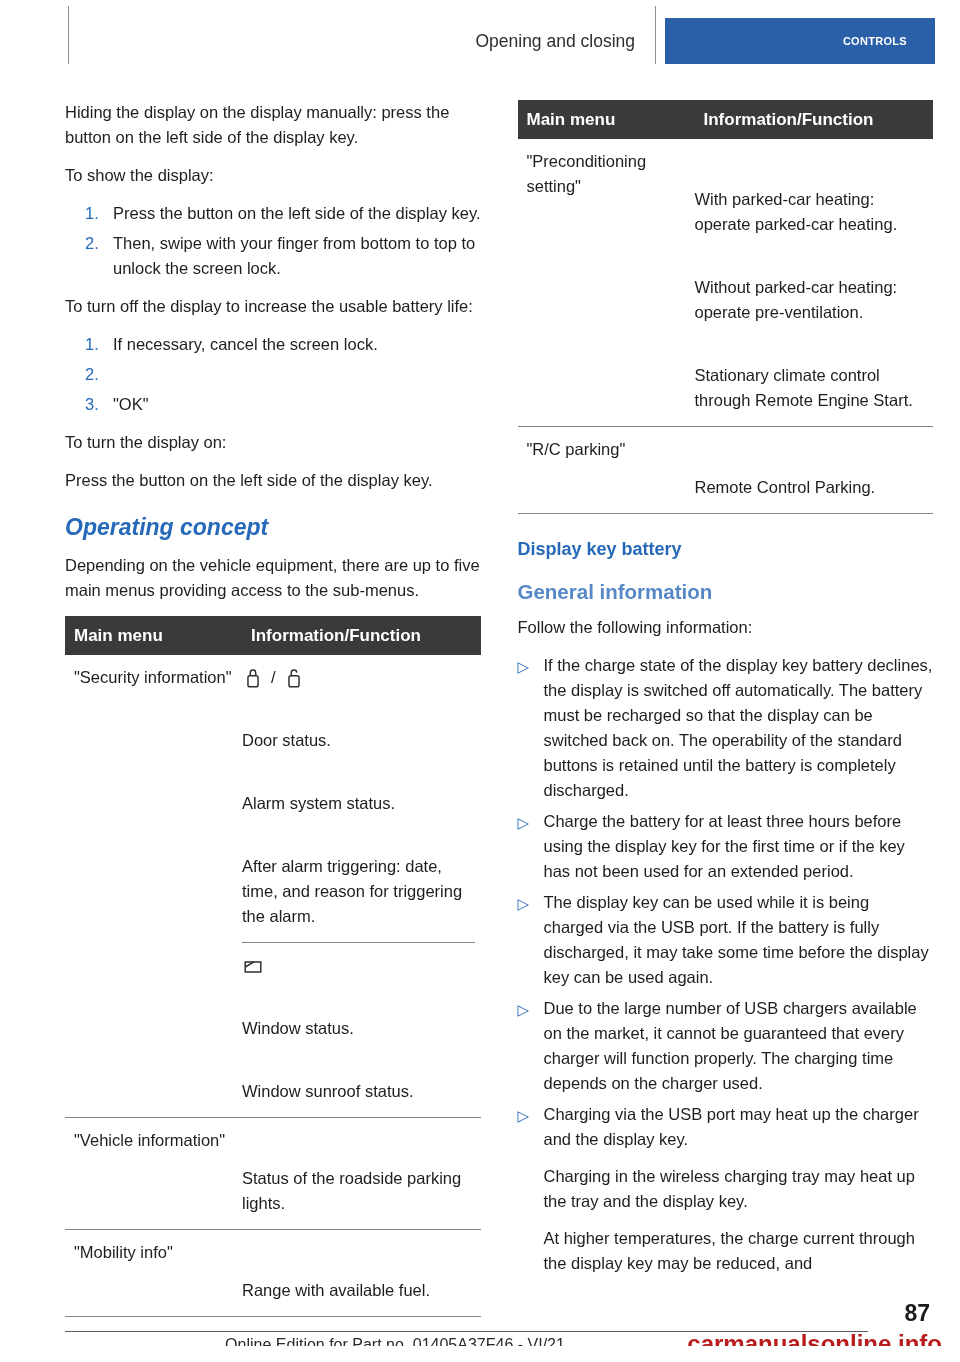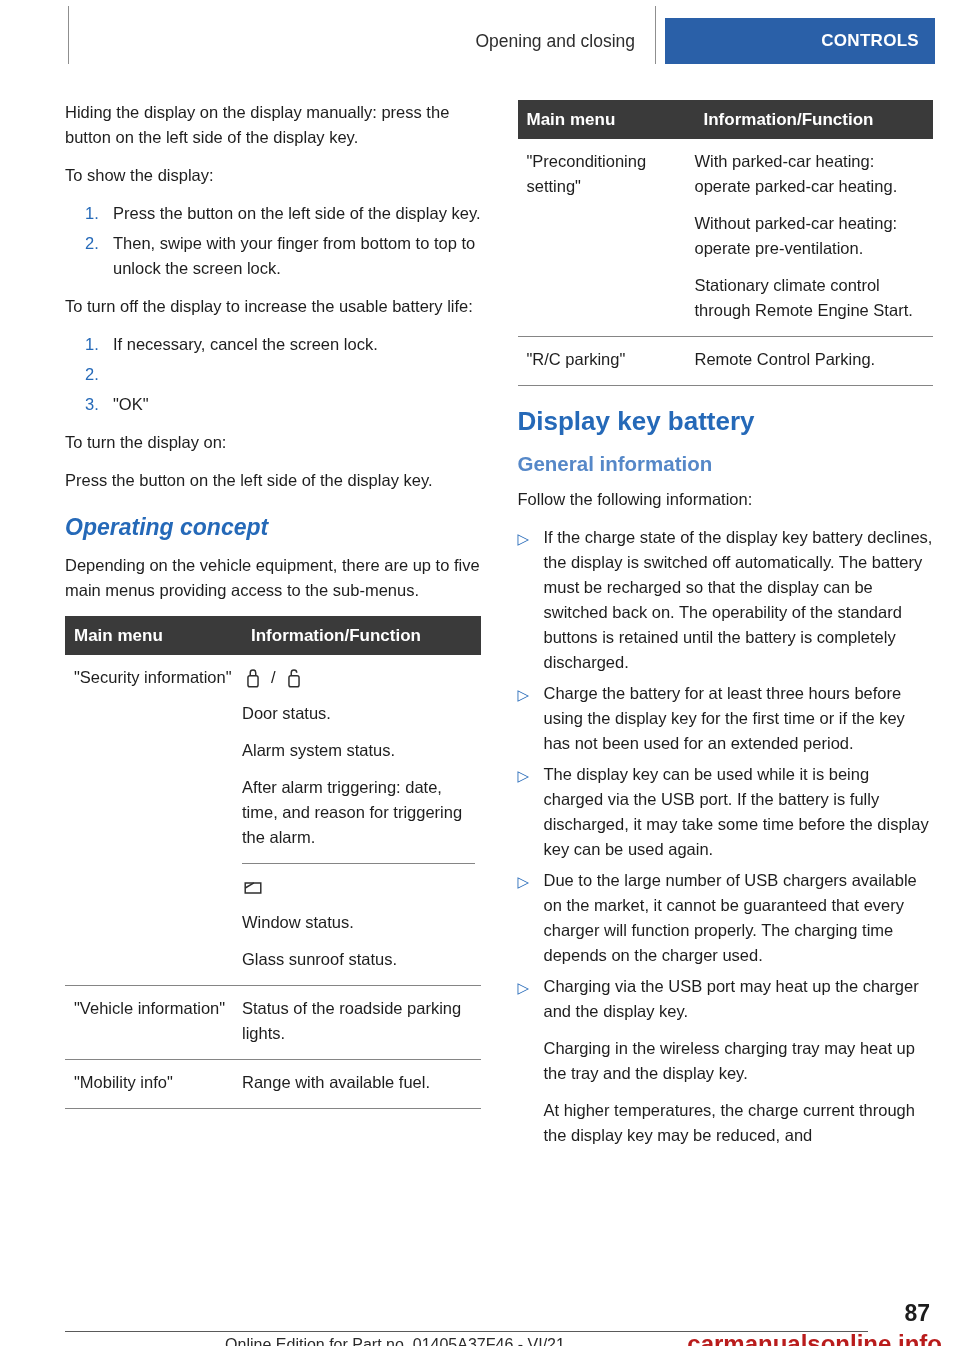--- a/index.html
+++ b/index.html
@@ -7,46 +7,46 @@
   body { font-family:"Liberation Sans", sans-serif; color:#1e1e1e; }
   .page { position:relative; width:960px; height:1346px; background:#fff; overflow:hidden; }
 
   
   .page-header { position:absolute; top:6px; left:68px; right:25px; height:58px; display:flex; align-items:stretch; }
   .header-rule { width:1px; background:#8f8f8f; }
   .section-title { flex:1; display:flex; align-items:flex-end; justify-content:flex-end;
                    padding:0 20px 12px 0; font-size:17.5px; color:#2e2e2e; }
   .chapter-box { width:270px; margin-left:9px; align-self:flex-end; height:46px;
                  background:#2a60a8; color:#fff; display:flex; align-items:center; justify-content:flex-end;
-                 padding-right:16px; font-weight:bold; font-size:17px; letter-spacing:.3px; }
+                 padding-right:28px; font-weight:bold; font-size:11px; letter-spacing:.3px; }
 
   
   .columns { position:absolute; top:100px; left:65px; width:868px; display:flex; gap:37px;
              font-size:16.5px; line-height:25px; }
   .col { flex:1; min-width:0; }
   p.body { margin-bottom:13px; }
 
   .steps { margin:0 0 13px 0; }
   .step { display:flex; margin-bottom:5px; padding-left:20px; }
   .step-num { width:28px; flex-shrink:0; color:#2569b8; }
   .step-text { flex:1; }
 
   h2.doc { color:#2569b8; font-size:23px; line-height:28px; margin:20px 0 12px; font-weight:bold;font-style:italic; }
-  h1.doc { color:#2569b8; font-size:26px; line-height:31px; margin:20px 0 6px; font-weight:bold; }
+  h1.doc { color:#2569b8; font-size:18px; line-height:31px; margin:20px 0 6px; font-weight:bold; }
   h3.doc { color:#5688c8; font-size:20.5px; line-height:26px; margin:14px 0 10px; font-weight:bold; }
 
   
   .tbl { width:100%; margin:10px 0 4px; border-bottom:1px solid #858585; }
   .tbl-head { display:grid; grid-template-columns:177px 1fr; background:#3a3a3a; color:#fff; font-weight:bold; }
   .tbl-head > div { padding:7px 8px 7px 9px; font-size:17px; }
   .tbl-row { display:grid; grid-template-columns:177px 1fr; padding:10px 0 13px; }
   .tbl-row + .tbl-row { border-top:1px solid #858585; }
   .cell-menu { padding:0 10px 0 9px; }
   .cell-info { padding-right:6px; }
-  .cell-info p { margin-bottom:12px; }
+  .cell-info p { margin-bottom:12px;margin-top:38px; }
   .cell-info p:last-child { margin-bottom:0; }
   .inner-divider { border-top:1px solid #858585; margin:13px 0 13px 0; }
 
   .icon-line { display:flex; align-items:center; gap:7px; margin-bottom:11px; }
   .icon { width:22px; height:22px; display:inline-block; }
   .icon svg { width:100%; height:100%; display:block; }
   .icon-sep { font-size:16.5px; color:#1e1e1e; }
 
   
   .bullets { margin-top:4px; }
@@ -142,21 +142,21 @@
             <div class="inner-divider"></div>
             <div class="icon-line">
               <span class="icon">
                 <svg viewBox="0 0 24 24" fill="none" stroke="#2e2e2e" stroke-width="1.6">
                   <path d="M3.5 6.5 h17 v11 h-17 z"></path>
                   <path d="M3.5 12 L13 6.5"></path>
                 </svg>
               </span>
             </div>
             <p>Window status.</p>
-            <p>Glass sunroof status.</p>
+            <p>Window sunroof status.</p>
           </div>
         </div>
 
         <div class="tbl-row">
           <div class="cell-menu">"Vehicle information"</div>
           <div class="cell-info">
             <p>Status of the roadside parking lights.</p>
           </div>
         </div>
 

